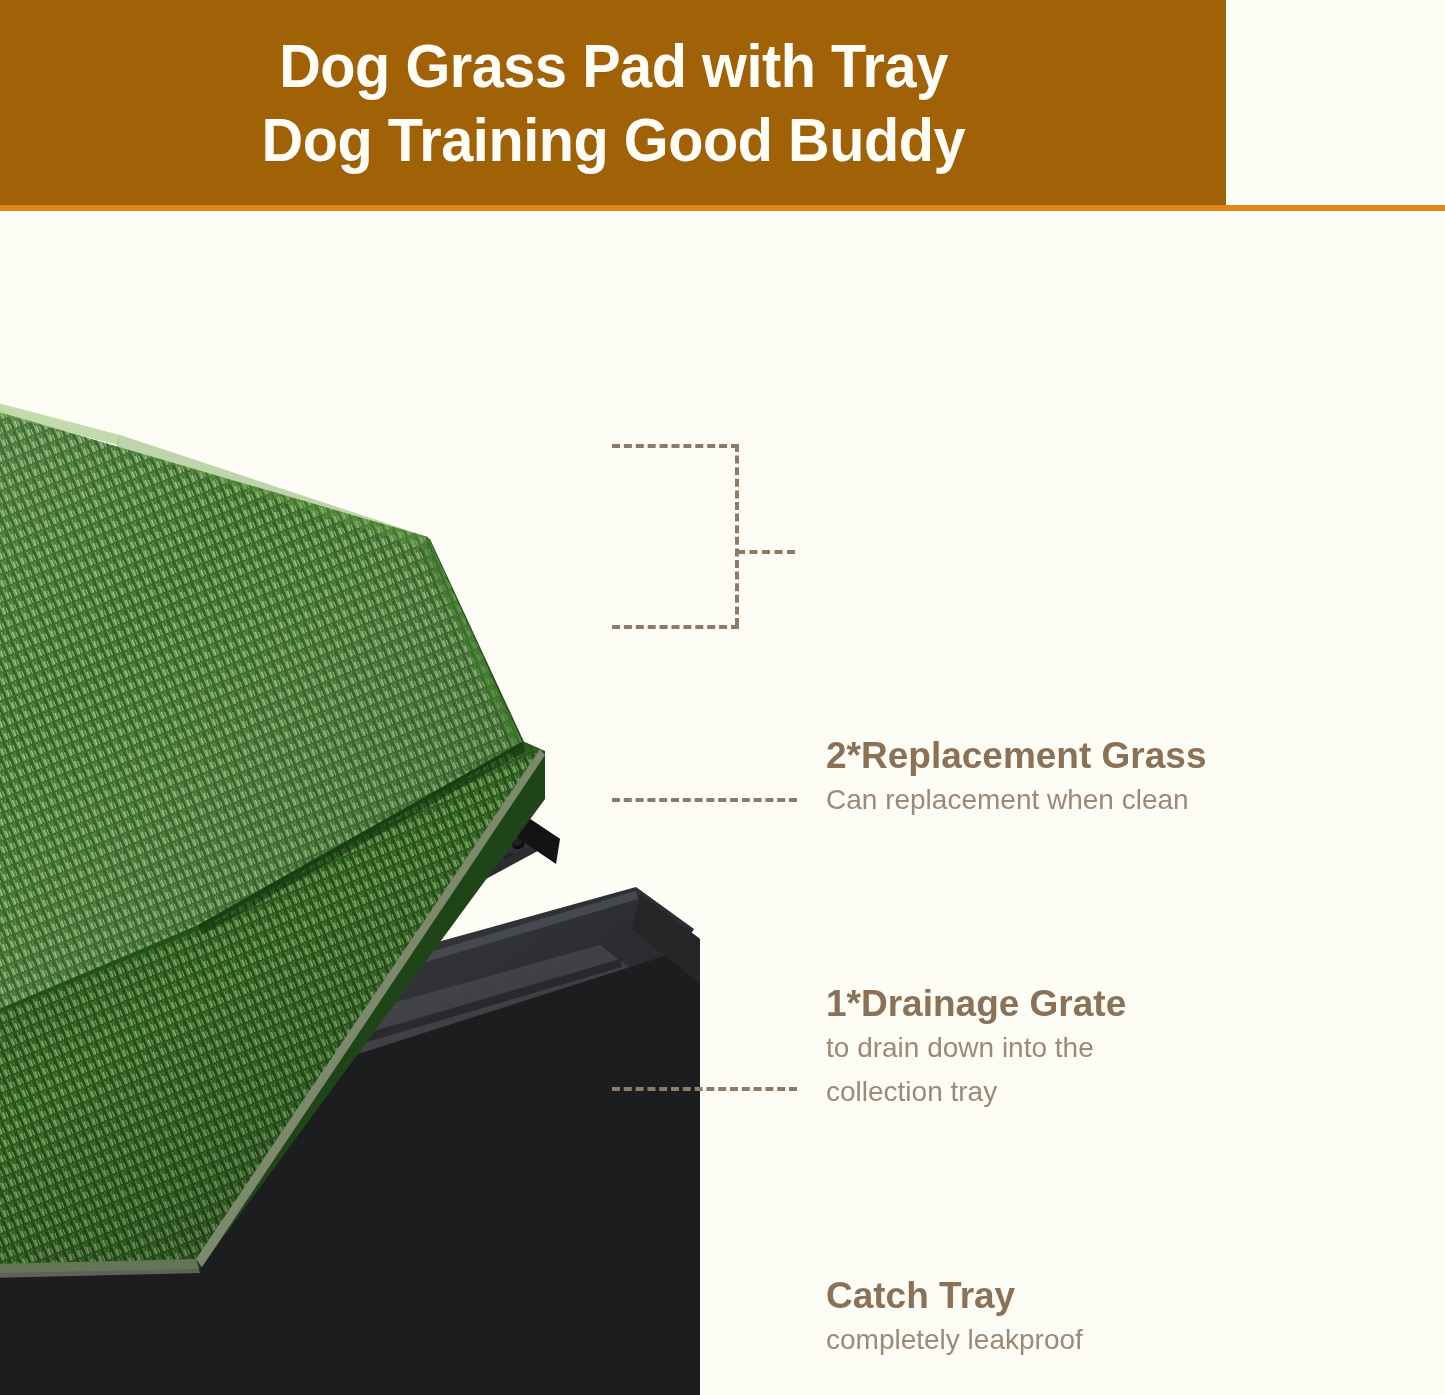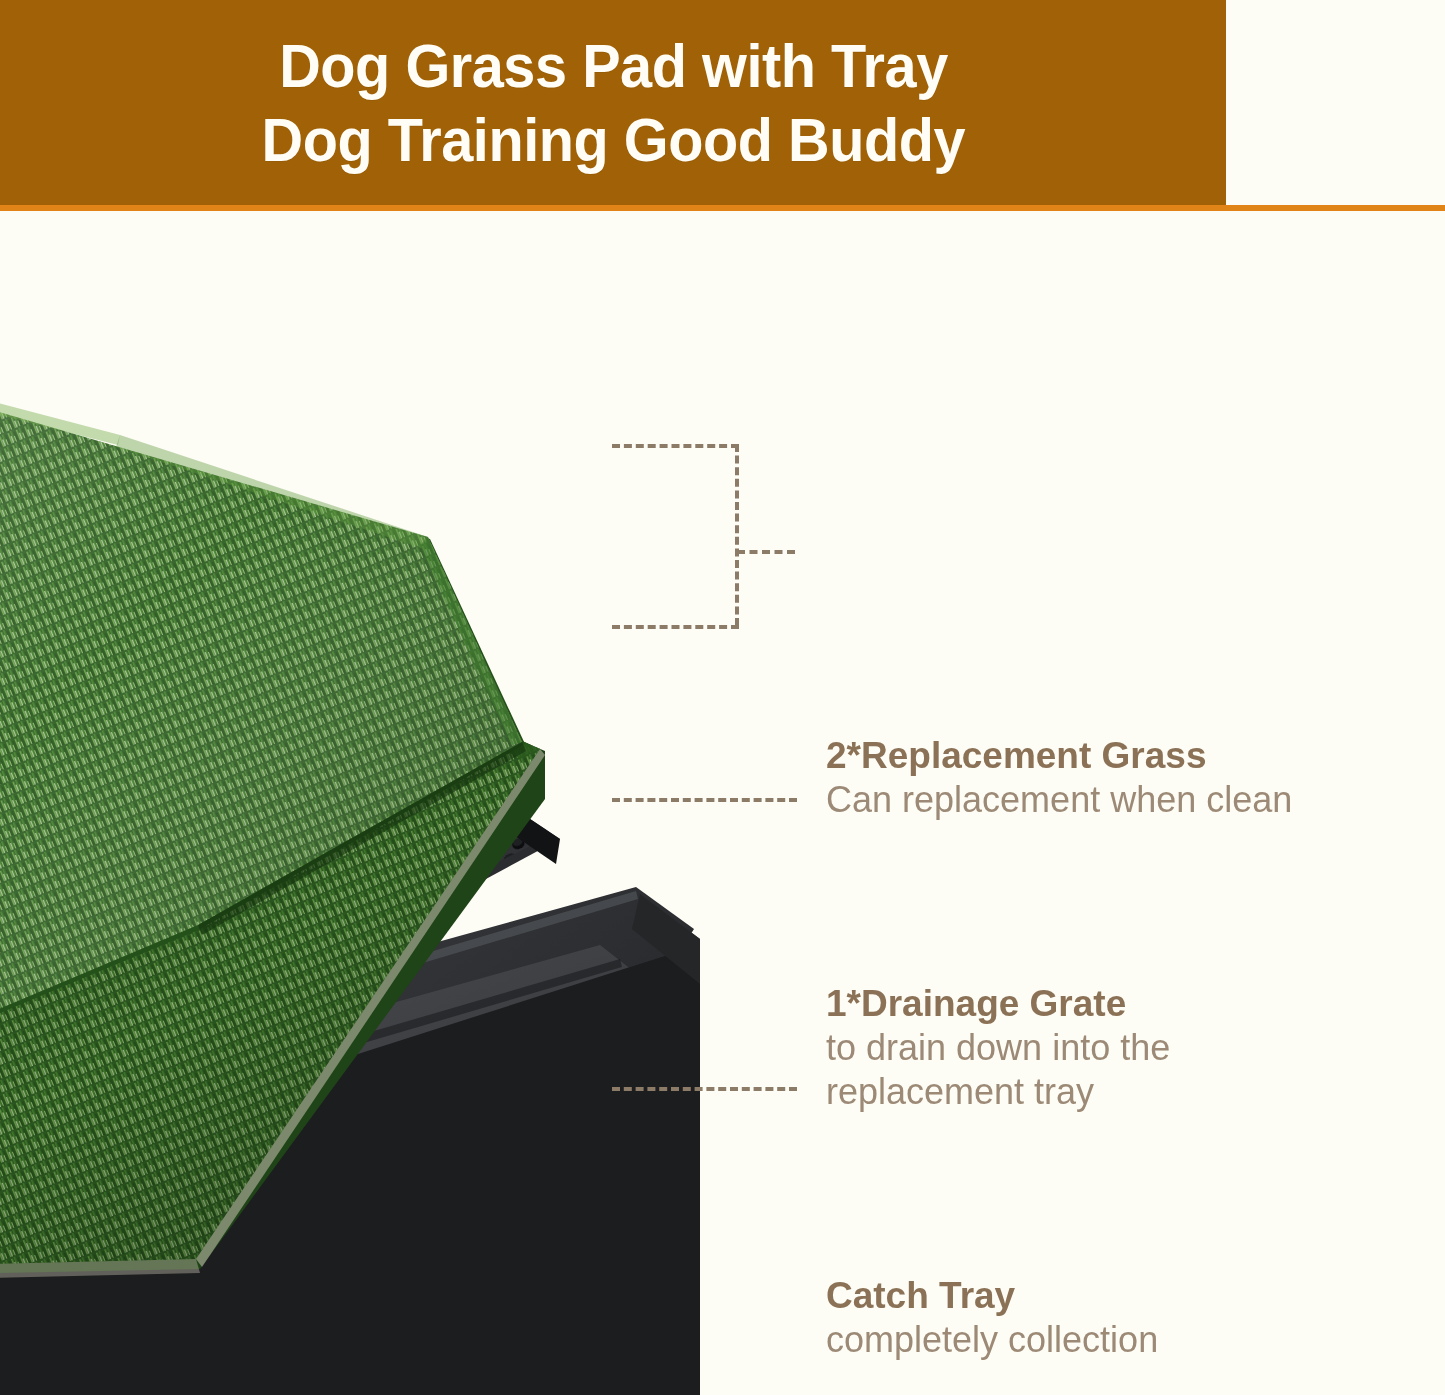--- a/index.html
+++ b/index.html
@@ -54,21 +54,21 @@
     font-family:"Liberation Sans", sans-serif;
     font-weight:bold;
     font-size:37px;
     line-height:44px;
     color:#8B7256;
     white-space:nowrap;
   }
   .callout .body {
     font-family:"Liberation Sans", sans-serif;
     font-weight:normal;
-    font-size:36px;
+    font-size:28px;
     line-height:44px;
     color:#9C8A76;
   }
   .callout .body div { white-space:nowrap; }
 
   #callout-grass   { left:826px; top:495px; }
   #callout-grate   { left:826px; top:743px; }
   #callout-tray    { left:826px; top:1035px; }
 
   
@@ -200,24 +200,24 @@
     <div class="heading">2*Replacement Grass</div>
     <div class="body">
       <div>Can replacement when clean</div>
     </div>
   </div>
 
   <div class="callout" id="callout-grate">
     <div class="heading">1*Drainage Grate</div>
     <div class="body">
       <div>to drain down into the</div>
-      <div>replacement tray</div>
+      <div>collection tray</div>
     </div>
   </div>
 
   <div class="callout" id="callout-tray">
     <div class="heading">Catch Tray</div>
     <div class="body">
-      <div>completely collection</div>
+      <div>completely leakproof</div>
     </div>
   </div>
 
 </div>
 
 </body></html>

